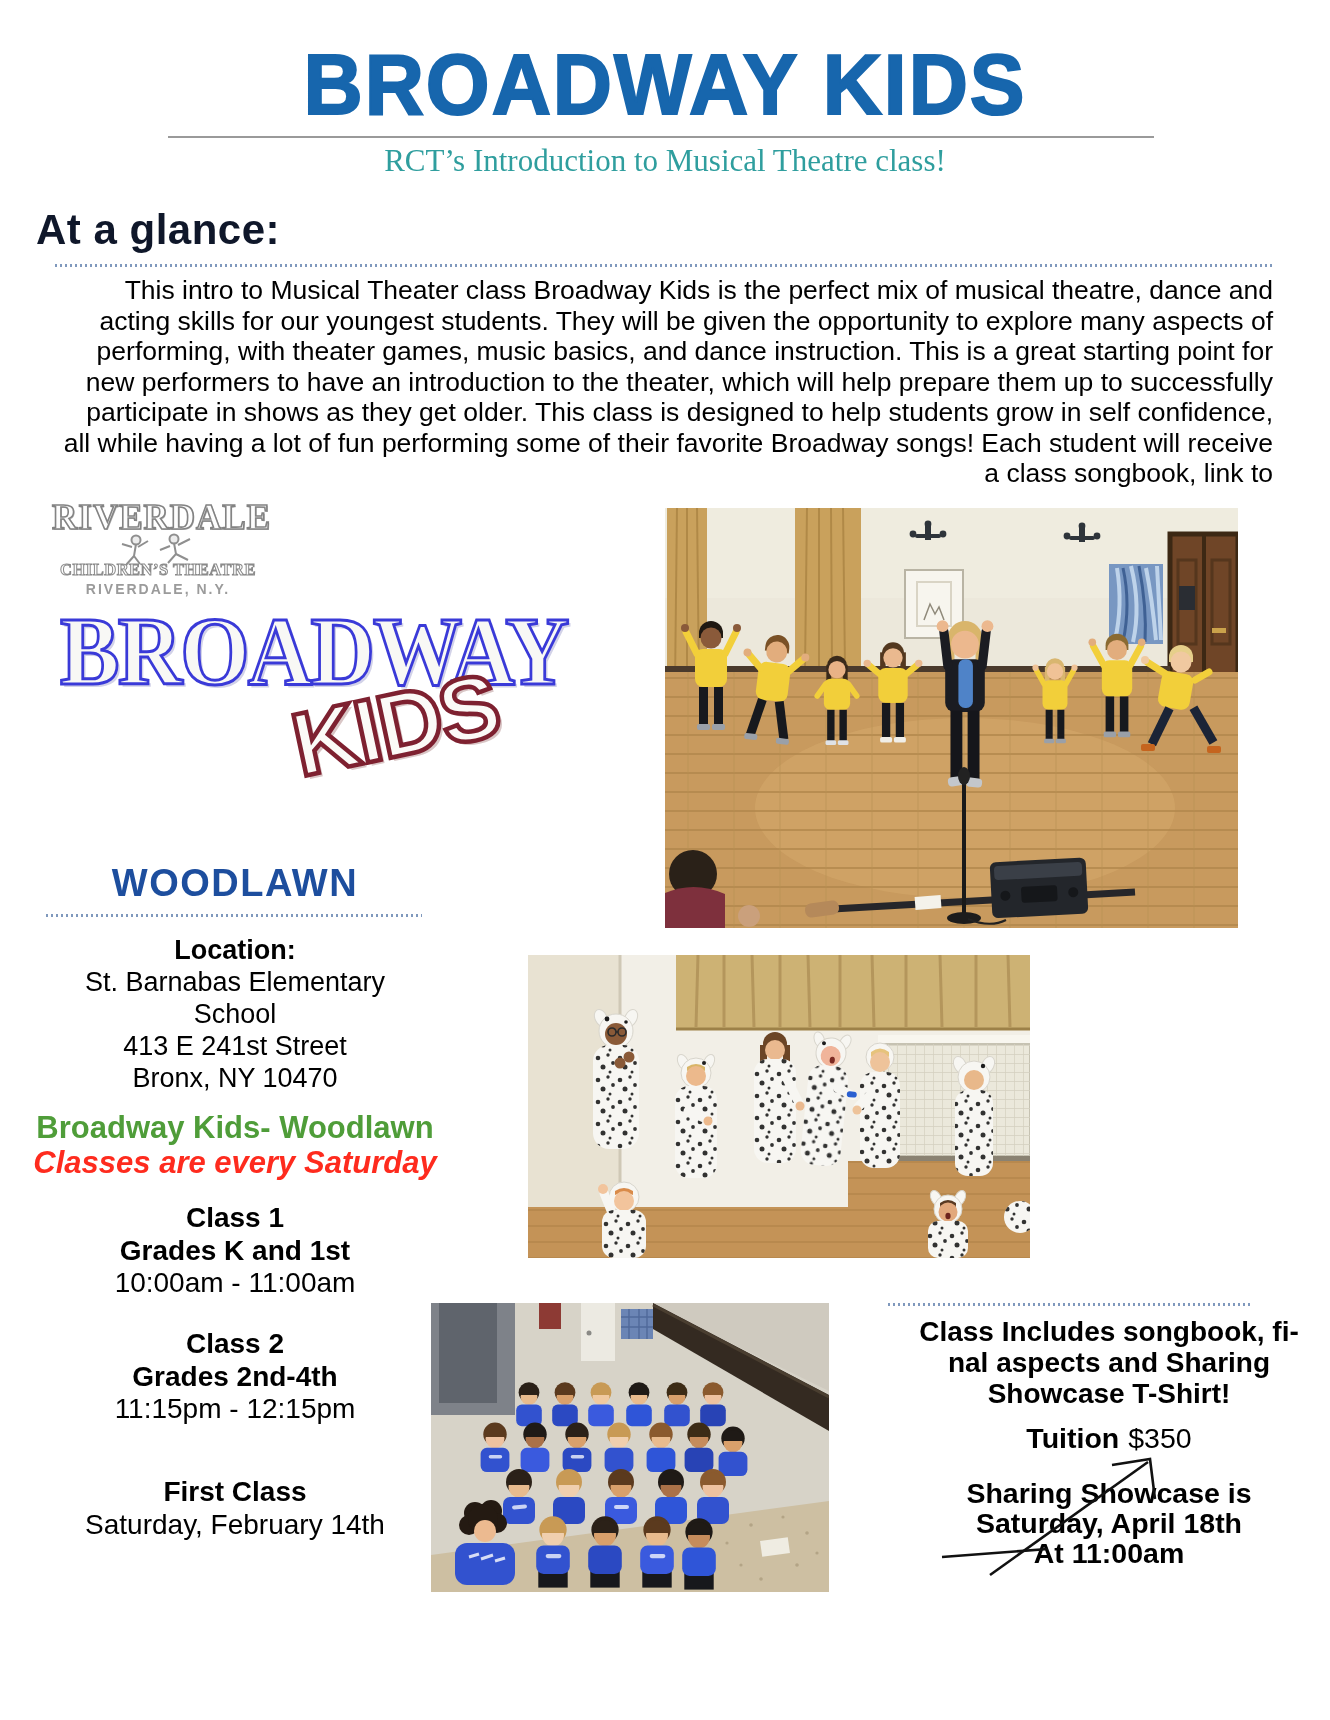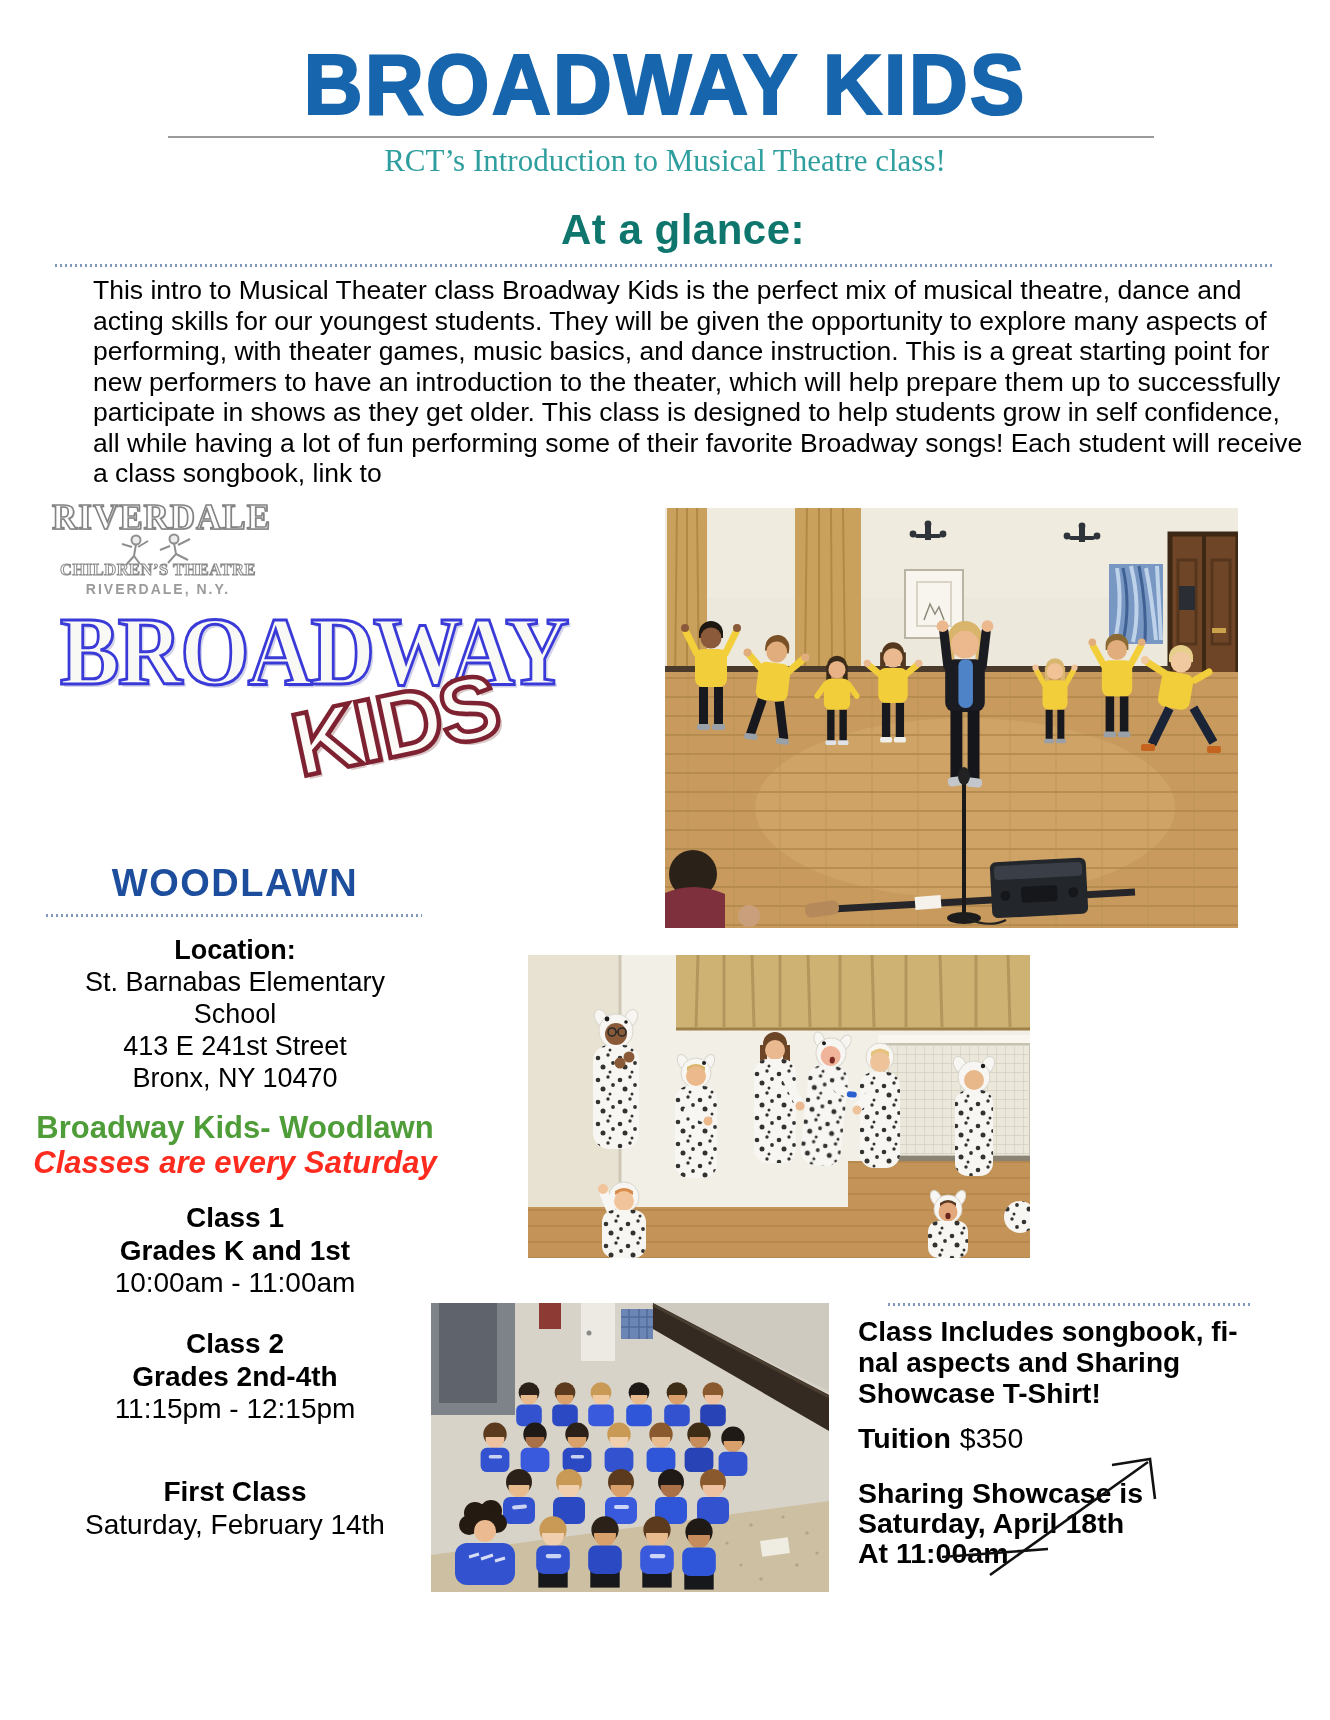--- a/index.html
+++ b/index.html
@@ -7,30 +7,30 @@
         font-family:"Liberation Sans",sans-serif;color:#000;}
 
   
   .title{position:absolute;left:0;right:0;top:38px;text-align:center;
          font-weight:800;font-size:82px;letter-spacing:2px;color:#1766ad;
          -webkit-text-stroke:2px #1766ad;transform:scaleY(1.04);}
   .hrule{position:absolute;left:168px;top:136px;width:986px;height:2px;background:#9a9a9a;}
   .subtitle{position:absolute;left:0;right:0;top:143px;text-align:center;
             font-family:"Liberation Serif",serif;font-size:31px;color:#2f9e9e;}
 
-  .glance{position:absolute;left:0;right:0;top:206px;text-align:center;
-          font-size:42px;font-weight:800;color:#0f766e;letter-spacing:0.5px;padding-left:36px;}
+  .glance{position:absolute;left:0;right:0;top:206px;text-align:left;
+          font-size:42px;font-weight:800;color:#0f172a;letter-spacing:0.5px;padding-left:36px;}
   .dotted{position:absolute;height:3px;
           background-image:repeating-linear-gradient(90deg,#8099bd 0 2px,transparent 2px 5px);}
   .dotted1{left:55px;top:264px;width:1220px;}
   .dotted2{left:46px;top:914px;width:376px;}
   .dotted3{left:888px;top:1303px;width:364px;}
 
-  .paragraph{position:absolute;left:57px;top:275px;width:1216px;text-align:left;
-             font-size:26.5px;line-height:30.5px;color:#000;margin-left:36px;}
+  .paragraph{position:absolute;left:57px;top:275px;width:1216px;text-align:right;
+             font-size:26.5px;line-height:30.5px;color:#000;}
 
   
   .rct{position:absolute;left:52px;top:498px;width:212px;text-align:center;}
   .rct-riverdale{font-family:"Liberation Serif",serif;font-weight:bold;font-size:35px;
                  letter-spacing:1px;color:#fdfdfd;-webkit-text-stroke:1.6px #838383;
                  text-shadow:1px 1px 0 #bdbdbd;}
   .rct-dancers{margin:-6px auto -8px auto;display:block;}
   .rct-children{font-family:"Liberation Serif",serif;font-weight:bold;font-size:16.5px;
                 color:#fdfdfd;-webkit-text-stroke:1px #8a8a8a;letter-spacing:0.5px;}
   .rct-city{font-size:14px;font-weight:bold;letter-spacing:2px;color:#9b9b9b;margin-top:1px;}
@@ -57,21 +57,21 @@
   .classblock{font-size:28px;line-height:32.5px;}
   .class1{top:1202px;} .class2{top:1328px;} .firstclass{top:1476px;}
 
   
   .photo{position:absolute;display:block;}
   .photo1{left:665px;top:508px;width:573px;height:420px;}
   .photo2{left:528px;top:955px;width:502px;height:303px;}
   .photo3{left:431px;top:1303px;width:398px;height:289px;}
 
   
-  .rightcol{position:absolute;left:858px;width:410px;}
+  .rightcol{position:absolute;left:904px;width:410px;text-align:center;}
   .includes{top:1316px;font-size:28px;font-weight:bold;line-height:31px;}
   .tuition{top:1422px;font-size:28.5px;}
   .tuition .lbl{font-weight:bold;margin-right:9px;}
   .showcase{top:1478px;font-size:28.5px;font-weight:bold;line-height:30px;}
   .arrow{position:absolute;left:900px;top:1438px;width:280px;height:160px;}
 </style>
 </head>
 <body>
 
 <div class="page">

